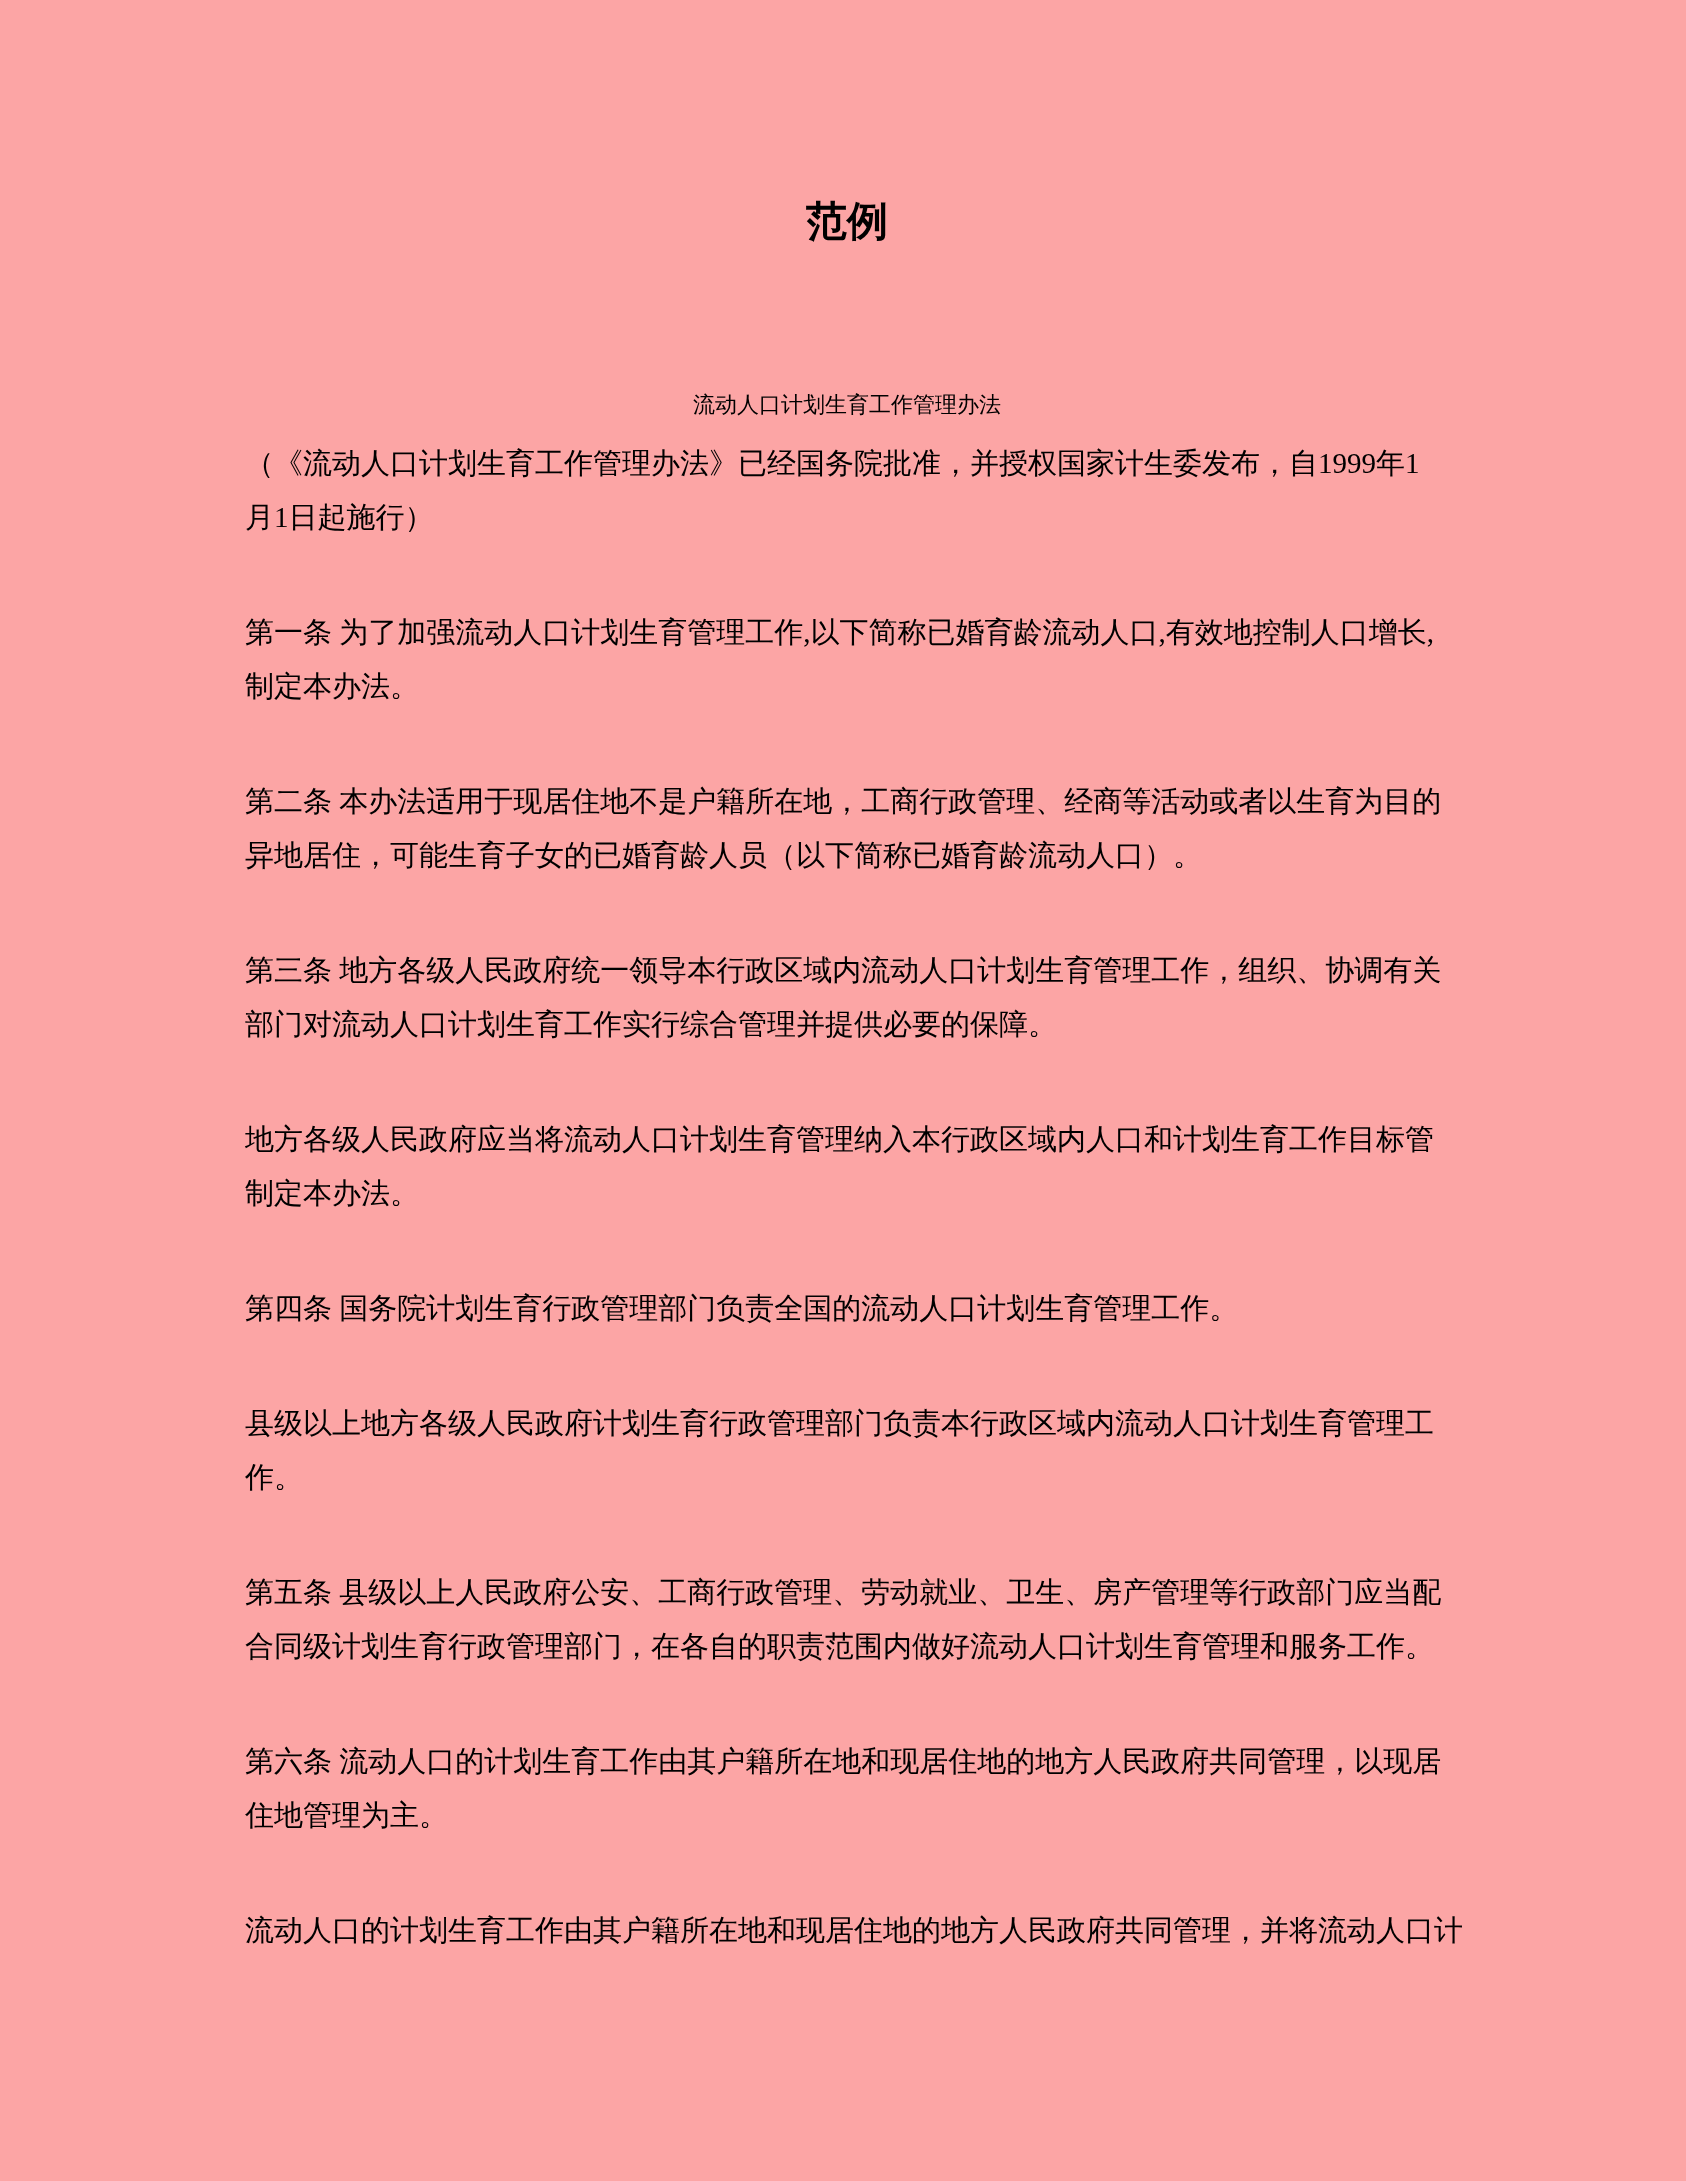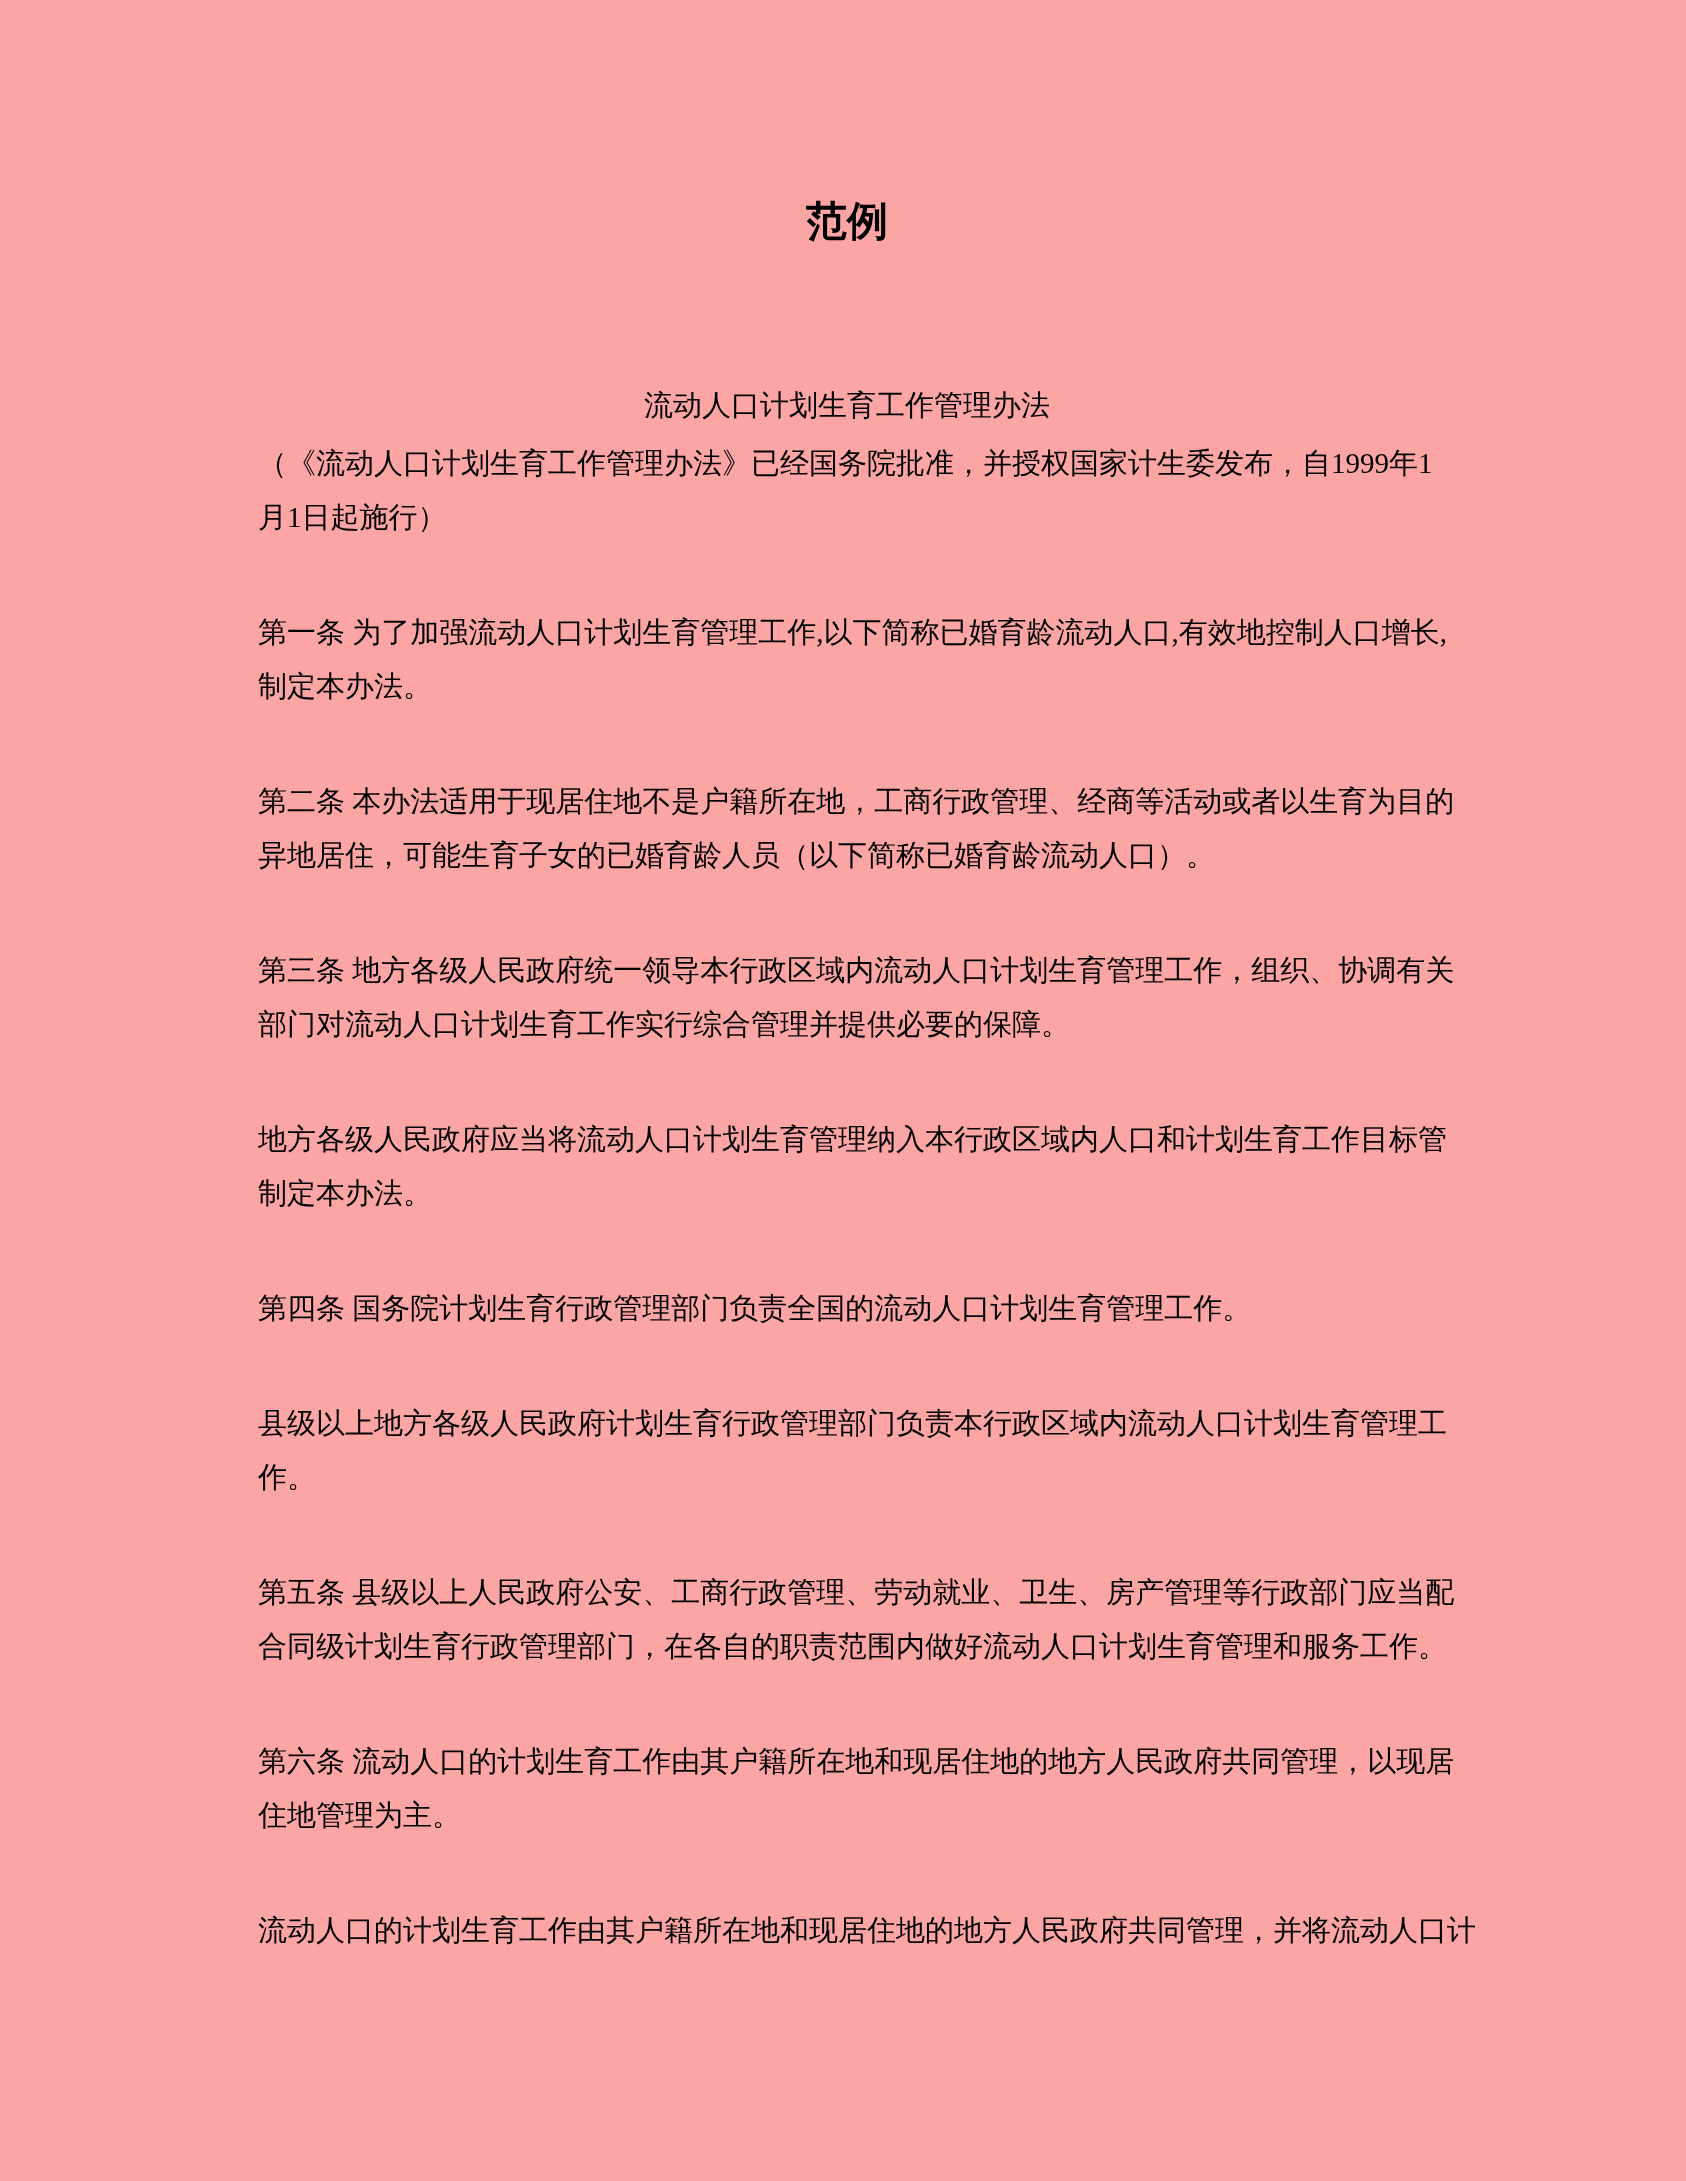--- a/index.html
+++ b/index.html
@@ -21,28 +21,28 @@
   .doc-title {
     margin: 194px 0 0 0;
     font-size: 41px;
     line-height: 55px;
     font-weight: bold;
     text-align: center;
     white-space: pre;
   }
   .doc-subtitle {
     margin: 129px 0 0 0;
-    font-size: 29px;
+    font-size: 22px;
     line-height: 54px;
     font-weight: normal;
     text-align: center;
     white-space: pre;
   }
   .para {
-    margin: 0 0 61px 13px;
+    margin: 0 0 61px 0;
     font-size: 29px;
     line-height: 54px;
     white-space: pre;
     text-align: left;
   }
   .para.note {
     margin-top: 3.7px;
   }
 </style>
 </head>

